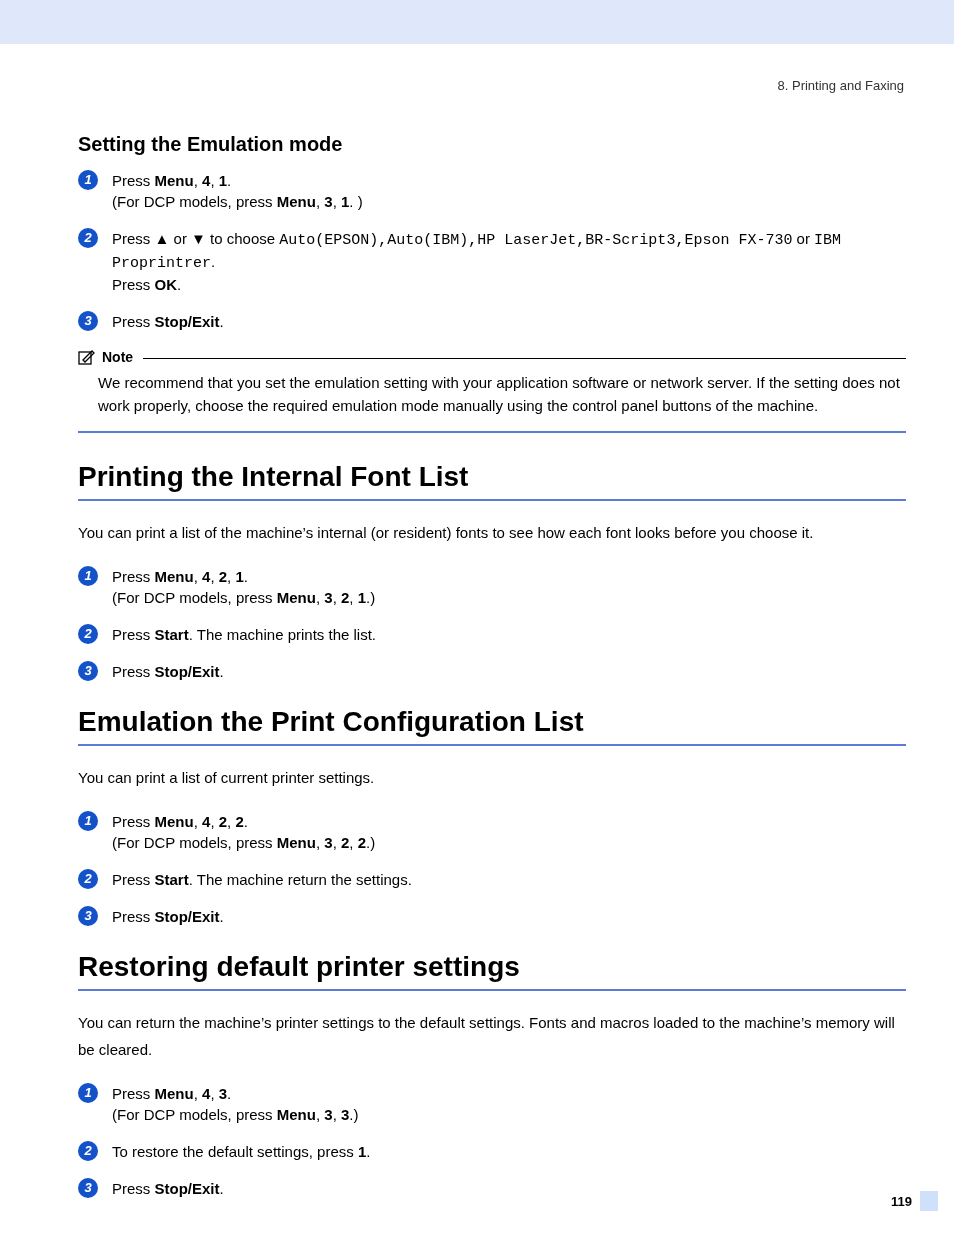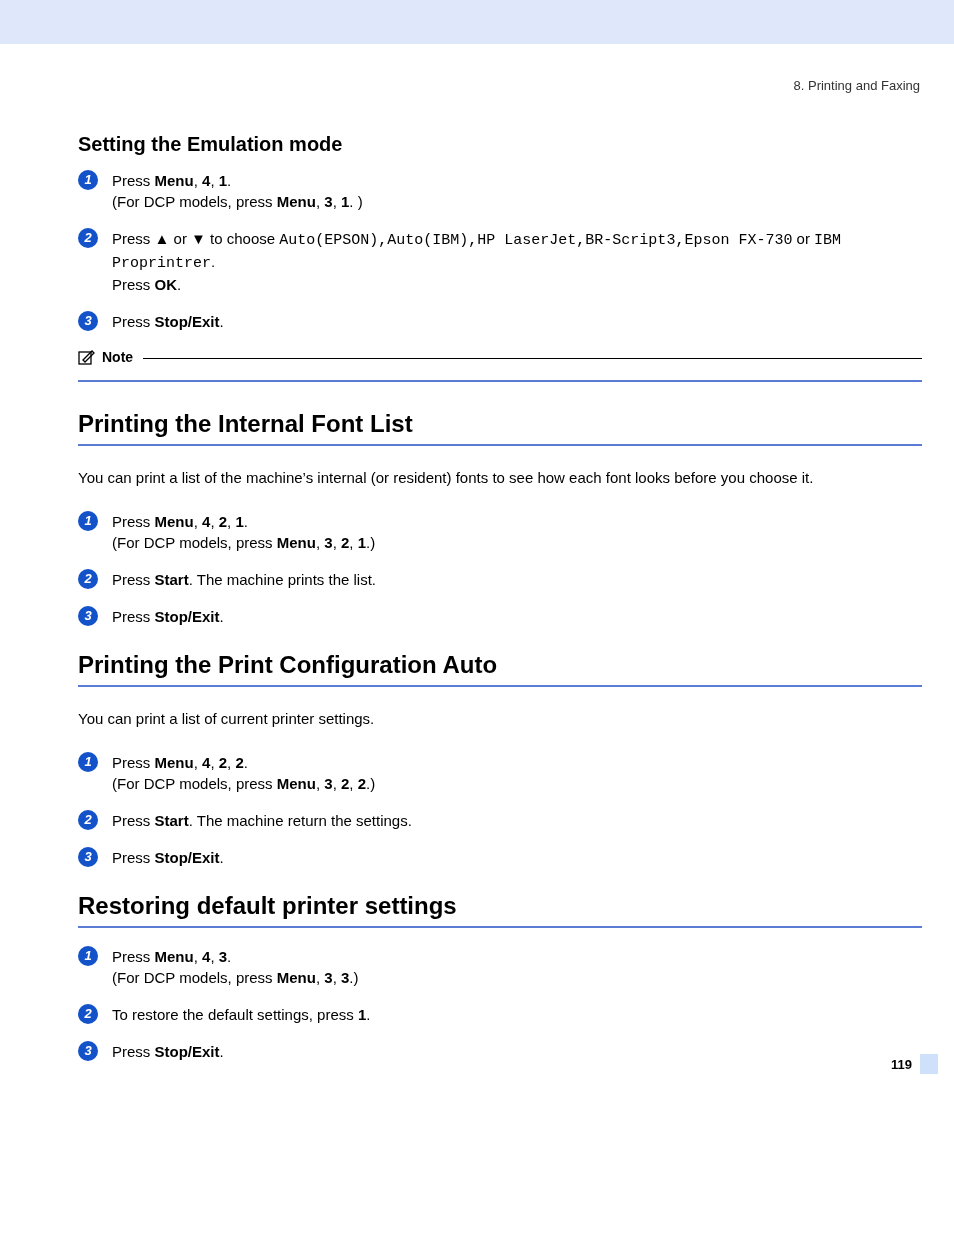--- a/index.html
+++ b/index.html
@@ -1,33 +1,33 @@
 <!DOCTYPE html>
 <html><head>
 <meta charset="utf-8">
 <style>
 html,body{margin:0;padding:0;background:#fff;}
 body{font-family:Arial,Helvetica,sans-serif;color:#000;font-size:15px;width:954px;}
 .topbar{height:44px;background:#dfe7fb;}
-.page{padding:34px 32px 20px 78px;position:relative;}
+.page{padding:34px 48px 20px 78px;position:relative;}
 .chapter{text-align:right;font-size:13px;color:#333;margin-bottom:40px;padding-right:2px;}
 .h4{font-weight:bold;font-size:20px;margin:6px 0 14px 0;}
 .step{display:flex;align-items:flex-start;margin:0 0 16px 0;}
 .badge{flex:0 0 20px;width:20px;height:20px;border-radius:50%;background:#1352c8;color:#fff;font-size:13px;font-weight:bold;text-align:center;line-height:20px;margin-right:14px;font-style:italic;}
 .step-body{flex:1;line-height:1.4;}
 .mono{font-family:"Courier New",monospace;}
 .note-block{margin:4px 0 10px 0;}
 .note-head{display:flex;align-items:center;}
 .note-icon{width:18px;height:18px;margin-right:6px;}
 .note-label{font-weight:bold;font-size:14px;margin-right:10px;}
 .note-line{flex:1;border-top:1px solid #000;height:0;margin-top:2px;}
 .note-icon svg{display:block;}
 .note-body{margin:6px 0 0 20px;line-height:1.5;}
 .sec-end{border-top:2px solid #5a7bd6;margin:14px 0 28px 0;}
-.h2{font-weight:bold;font-size:24px;margin:0 0 6px 0;}
+.h2{font-weight:bold;font-size:28px;margin:0 0 6px 0;}
 .h2-rule{border-top:2px solid #5a7bd6;margin:4px 0 18px 0;}
 .intro{margin:0 0 20px 0;line-height:1.8;}
 .pagenum-wrap{position:absolute;right:16px;bottom:24px;display:flex;align-items:center;}
 .pagenum{font-weight:bold;font-size:13px;margin-right:8px;}
 .edge{width:18px;height:20px;background:#cfe0fb;}
 b{font-weight:bold;}
 </style>
 </head>
 <body>
 
@@ -66,20 +66,21 @@
     <div class="note-head">
       <span class="note-icon">
         <svg viewBox="0 0 18 18" width="18" height="18">
             <rect x="1" y="4" width="12" height="12" fill="none" stroke="#000" stroke-width="1.3"></rect>
             <path d="M5 12 L14 3 L16 5 L7 14 Z" fill="none" stroke="#000" stroke-width="1.3"></path>
           </svg>
       </span>
       <span class="note-label">Note</span>
       <span class="note-line"></span>
     </div>
+    <div class="note-body">We recommend that you set the emulation setting with your application software or network server. If the setting does not work properly, choose the required emulation mode manually using the control panel buttons of the machine.</div>
   </div>
 
   <div class="sec-end"></div>
 
   <div class="h2">Printing the Internal Font List</div>
   <div class="h2-rule"></div>
   <div class="intro">You can print a list of the machine’s internal (or resident) fonts to see how each font looks before you choose it.</div>
 
   <div class="step">
     <div class="badge">1</div>
@@ -96,21 +97,21 @@
     </div>
   </div>
 
   <div class="step">
     <div class="badge">3</div>
     <div class="step-body">
       <span>Press </span><b>Stop/Exit</b><span>.</span>
     </div>
   </div>
 
-  <div class="h2" style="margin-top:24px;">Printing the Print Configuration Auto</div>
+  <div class="h2" style="margin-top:24px;">Emulation the Print Configuration List</div>
   <div class="h2-rule"></div>
   <div class="intro">You can print a list of current printer settings.</div>
 
   <div class="step">
     <div class="badge">1</div>
     <div class="step-body">
       <span>Press </span><b>Menu</b><span>, </span><b>4</b><span>, </span><b>2</b><span>, </span><b>2</b><span>.</span><br>
       <span>(For DCP models, press </span><b>Menu</b><span>, </span><b>3</b><span>, </span><b>2</b><span>, </span><b>2</b><span>.)</span>
     </div>
   </div>
@@ -124,20 +125,21 @@
 
   <div class="step">
     <div class="badge">3</div>
     <div class="step-body">
       <span>Press </span><b>Stop/Exit</b><span>.</span>
     </div>
   </div>
 
   <div class="h2" style="margin-top:24px;">Restoring default printer settings</div>
   <div class="h2-rule"></div>
+  <div class="intro">You can return the machine’s printer settings to the default settings. Fonts and macros loaded to the machine’s memory will be cleared.</div>
 
   <div class="step">
     <div class="badge">1</div>
     <div class="step-body">
       <span>Press </span><b>Menu</b><span>, </span><b>4</b><span>, </span><b>3</b><span>.</span><br>
       <span>(For DCP models, press </span><b>Menu</b><span>, </span><b>3</b><span>, </span><b>3</b><span>.)</span>
     </div>
   </div>
 
   <div class="step">

